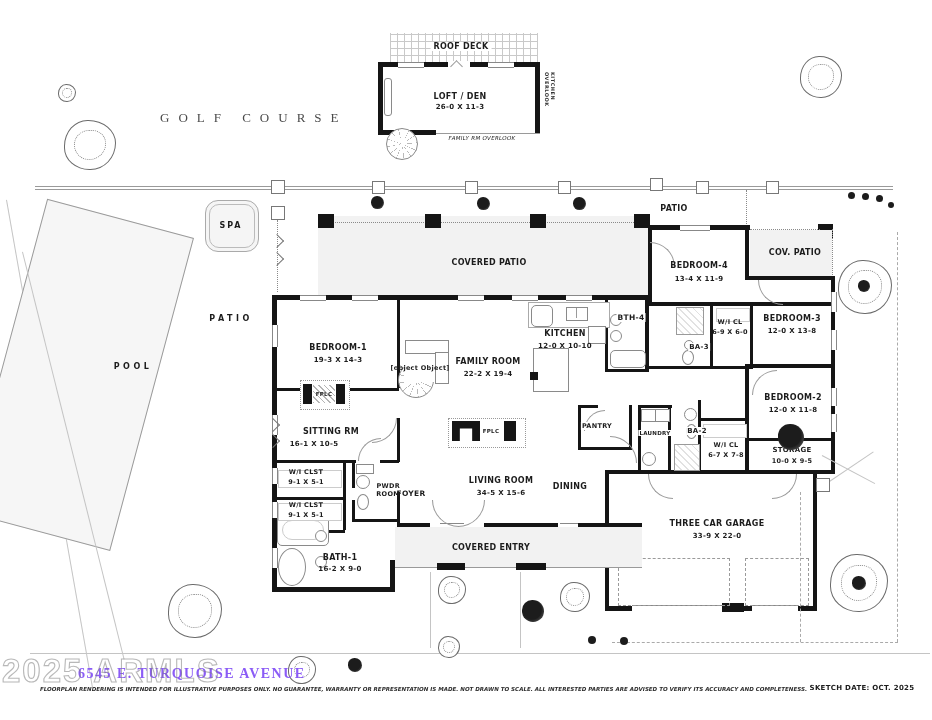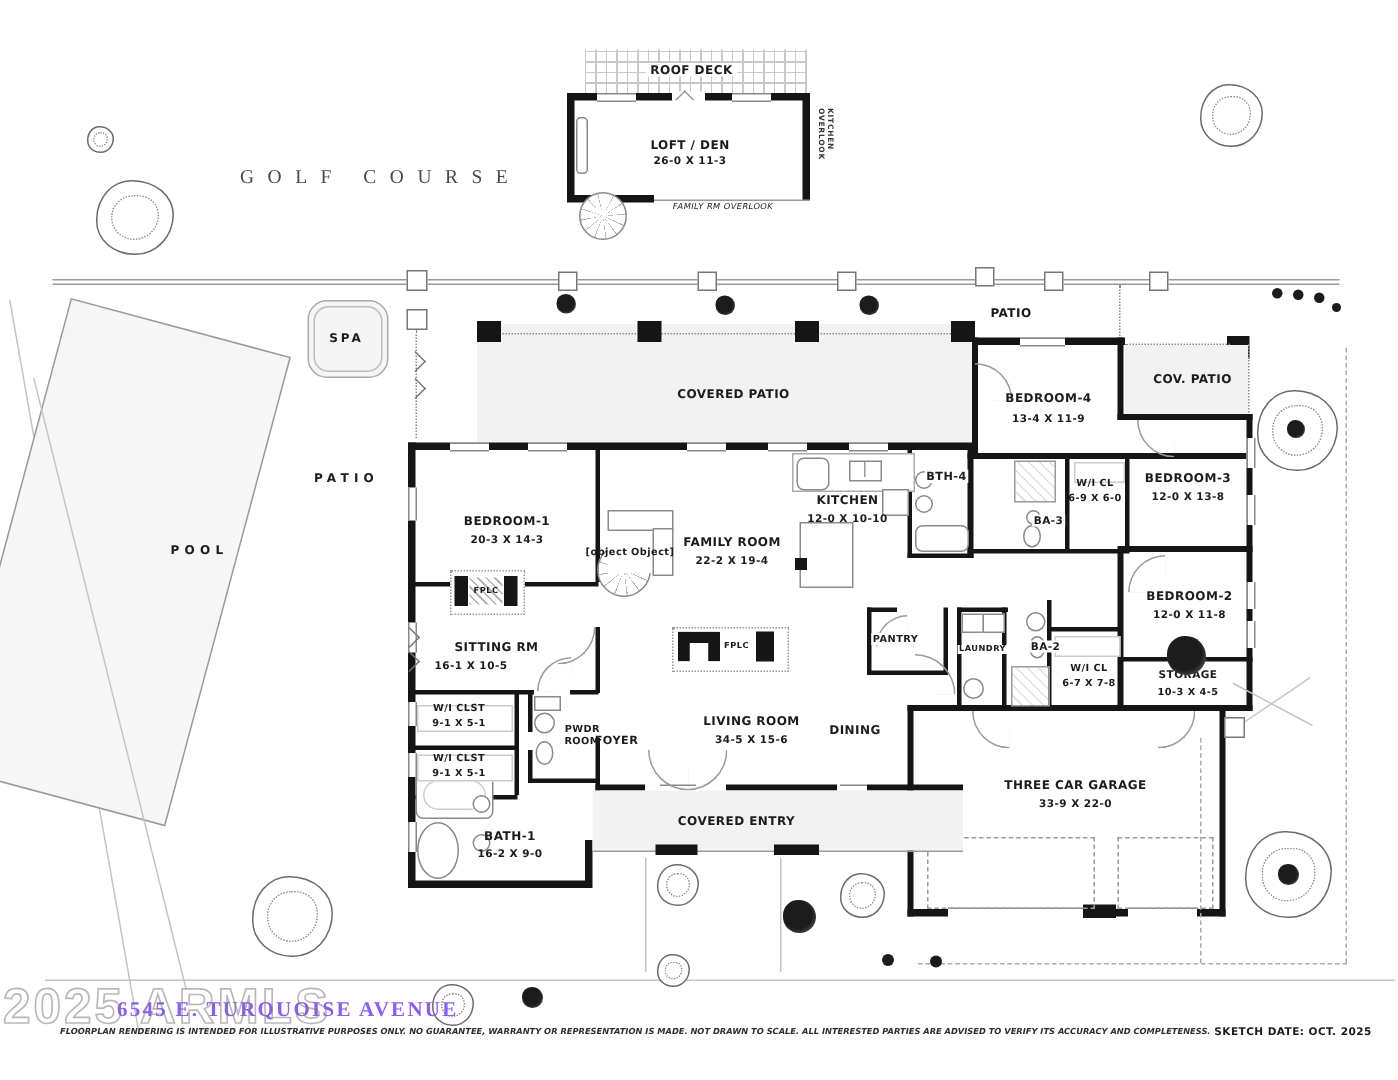--- a/index.html
+++ b/index.html
@@ -282,21 +282,21 @@
   <div class="arc bl" style="left:758px;top:280px;width:24px;height:24px;"></div>
   <div class="arc tl" style="left:752px;top:370px;width:24px;height:24px;"></div>
   <div class="arc bl" style="left:648px;top:474px;width:24px;height:24px;"></div>
   <div class="arc br" style="left:772px;top:474px;width:24px;height:24px;"></div>
   <div class="arc tr" style="left:610px;top:436px;width:26px;height:26px;"></div>
   <div class="arc tl" style="left:584px;top:410px;width:20px;height:20px;"></div>
   <div class="chev" style="left:268px;top:420px;"></div>
   <div class="chev" style="left:268px;top:436px;"></div>
 
   <div class="lbl" style="left:338px;top:343px;">BEDROOM-1</div>
-  <div class="lbl dim" style="left:338px;top:356px;">20-3 X 14-3</div>
+  <div class="lbl dim" style="left:338px;top:356px;">19-3 X 14-3</div>
   <div class="lbl" style="left:331px;top:427px;">SITTING RM</div>
   <div class="lbl dim" style="left:314px;top:440px;">16-1 X 10-5</div>
   <div class="lbl sm" style="left:306px;top:468px;">W/I CLST</div>
   <div class="lbl sm" style="left:306px;top:478px;">9-1 X 5-1</div>
   <div class="lbl sm" style="left:306px;top:501px;">W/I CLST</div>
   <div class="lbl sm" style="left:306px;top:511px;">9-1 X 5-1</div>
   <div class="lbl" style="left:340px;top:553px;">BATH-1</div>
   <div class="lbl dim" style="left:340px;top:565px;">16-2 X 9-0</div>
   <div class="lbl sm" style="left:382px;top:482px;width:36px;white-space:normal;text-align:right;line-height:1.3;">PWDR ROOM</div>
   <div class="lbl" style="left:411px;top:489px;font-size:7.5px;">FOYER</div>
@@ -307,21 +307,21 @@
   <div class="lbl" style="left:631px;top:313px;font-size:7.5px;background:#fff;padding:0 1px;">BTH-4</div>
   <div class="lbl" style="left:501px;top:476px;">LIVING ROOM</div>
   <div class="lbl dim" style="left:501px;top:489px;">34-5 X 15-6</div>
   <div class="lbl" style="left:570px;top:482px;text-align:center;">DINING</div>
   <div class="lbl sm" style="left:597px;top:422px;background:#fff;padding:0 1px;">PANTRY</div>
   <div class="lbl xs" style="left:655px;top:430px;background:#fff;padding:0 1px;">LAUNDRY</div>
   <div class="lbl" style="left:697px;top:427px;font-size:7px;background:#fff;padding:0 1px;">BA-2</div>
   <div class="lbl sm" style="left:726px;top:441px;">W/I CL</div>
   <div class="lbl sm" style="left:726px;top:451px;">6-7 X 7-8</div>
   <div class="lbl" style="left:792px;top:446px;font-size:7px;">STORAGE</div>
-  <div class="lbl sm" style="left:792px;top:457px;">10-3 X 4-5</div>
+  <div class="lbl sm" style="left:792px;top:457px;">10-0 X 9-5</div>
   <div class="lbl" style="left:793px;top:393px;">BEDROOM-2</div>
   <div class="lbl dim" style="left:793px;top:406px;">12-0 X 11-8</div>
   <div class="lbl" style="left:792px;top:314px;">BEDROOM-3</div>
   <div class="lbl dim" style="left:792px;top:327px;">12-0 X 13-8</div>
   <div class="lbl sm" style="left:730px;top:318px;">W/I CL</div>
   <div class="lbl sm" style="left:730px;top:328px;">6-9 X 6-0</div>
   <div class="lbl" style="left:699px;top:343px;font-size:7px;background:#fff;padding:0 1px;">BA-3</div>
   <div class="lbl" style="left:699px;top:261px;">BEDROOM-4</div>
   <div class="lbl dim" style="left:699px;top:275px;">13-4 X 11-9</div>
   <div class="lbl" style="left:717px;top:519px;background:#fff;padding:0 2px;">THREE CAR GARAGE</div>

